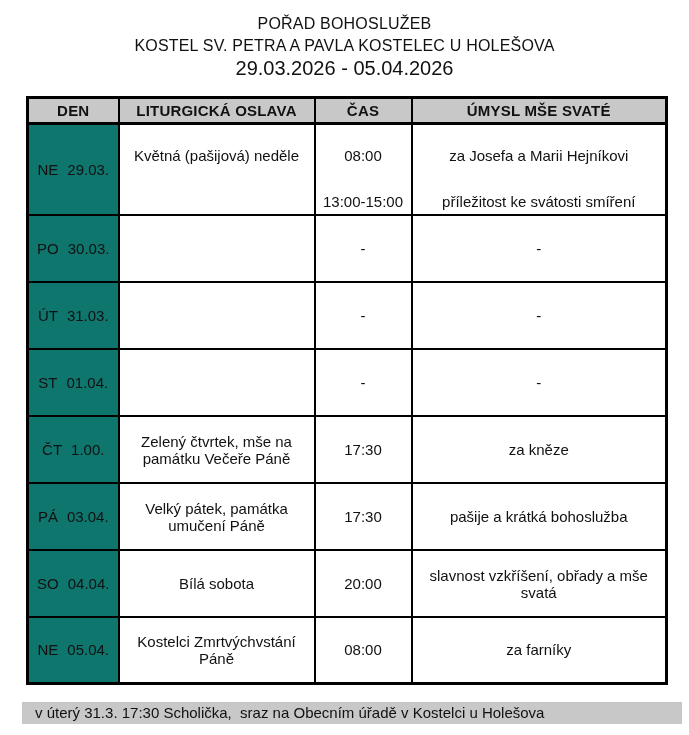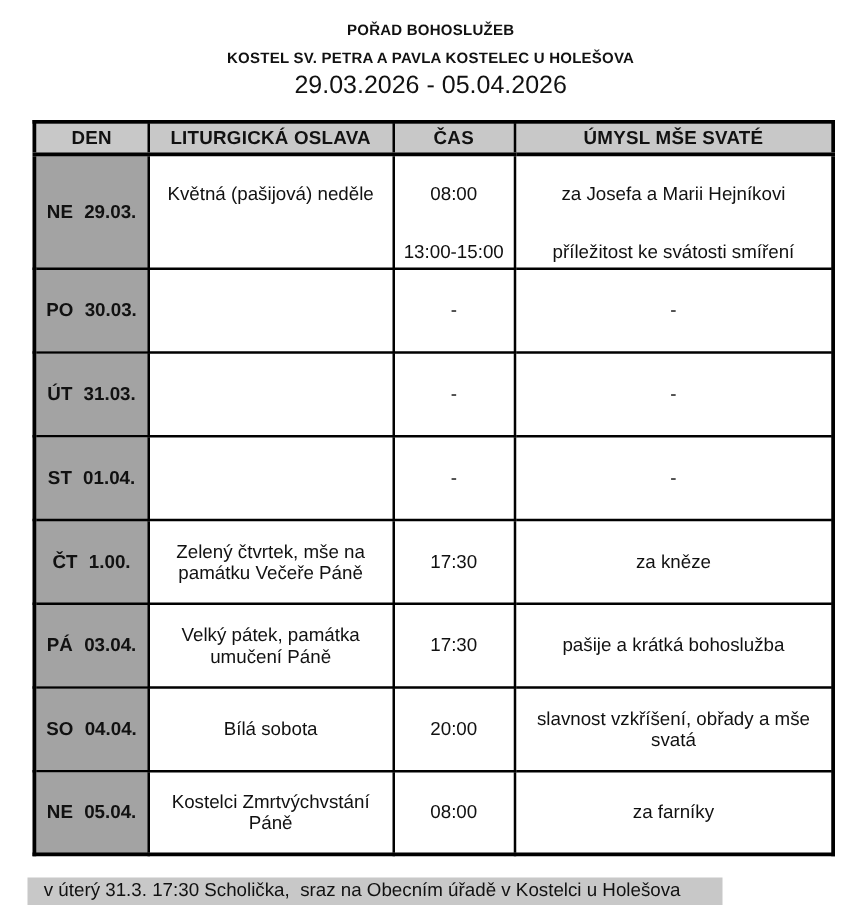--- a/index.html
+++ b/index.html
@@ -2,53 +2,53 @@
 <html><head>
 <meta charset="utf-8">
 <style>
   html,body{margin:0;padding:0;}
   body{
     width:689px;height:735px;background:#ffffff;position:relative;
     font-family:"Liberation Sans", sans-serif;color:#111111;
     -webkit-font-smoothing:antialiased;overflow:hidden;
   }
   .titles{padding-top:13px;text-align:center;}
-  .title-line{font-weight:bold;font-size:12px;line-height:22px;letter-spacing:0.2px;}
+  .title-line{font-weight:normal;font-size:16px;line-height:22px;letter-spacing:0.2px;}
   .date-line{font-size:20px;line-height:21px;margin-top:1px;}
 
   table.schedule{
     position:absolute;left:26px;top:96px;width:639px;
     border-collapse:collapse;table-layout:fixed;
     border:3px solid #000;
   }
   .schedule th, .schedule td{
     border:2px solid #000;
     font-size:15px;text-align:center;vertical-align:middle;
     padding:0 5px;overflow:hidden;
   }
   .schedule th{
     background:#c8c8c8;height:21px;font-size:15px;font-weight:bold;
     border-bottom:3px solid #000;padding:1px 2px;letter-spacing:0.2px;margin-top:11px;
   }
-  td.day-cell{background:#a3a3a3;font-weight:bold;white-space:nowrap;}
+  td.day-cell{background:#0f766e;font-weight:normal;white-space:nowrap;}
   .day-gap{display:inline-block;width:9px;}
   tr.row{height:67px;}
   tr.row-first{height:89px;}
   tr.row-last{height:66px;}
   tr.row-first td{vertical-align:top;}
   tr.row-first td.day-cell{vertical-align:middle;}
   .stack{
     display:flex;flex-direction:column;justify-content:space-between;
     height:89px;box-sizing:border-box;padding:21px 2px 3px;
   }
   .stack.single{justify-content:flex-start;}
   .line{line-height:19px;}
 
   .footer-note{
-    position:absolute;left:22px;top:702px;width:556px;height:22px;
+    position:absolute;left:22px;top:702px;width:660px;height:22px;
     background:#c8c8c8;box-sizing:border-box;padding-left:13px;
     font-size:15px;line-height:22px;text-align:left;white-space:pre;
   }
 </style>
 </head>
 <body>
 
 <div class="titles">
   <div class="title-line">POŘAD BOHOSLUŽEB</div>
   <div class="title-line">KOSTEL SV. PETRA A PAVLA KOSTELEC U HOLEŠOVA</div>

